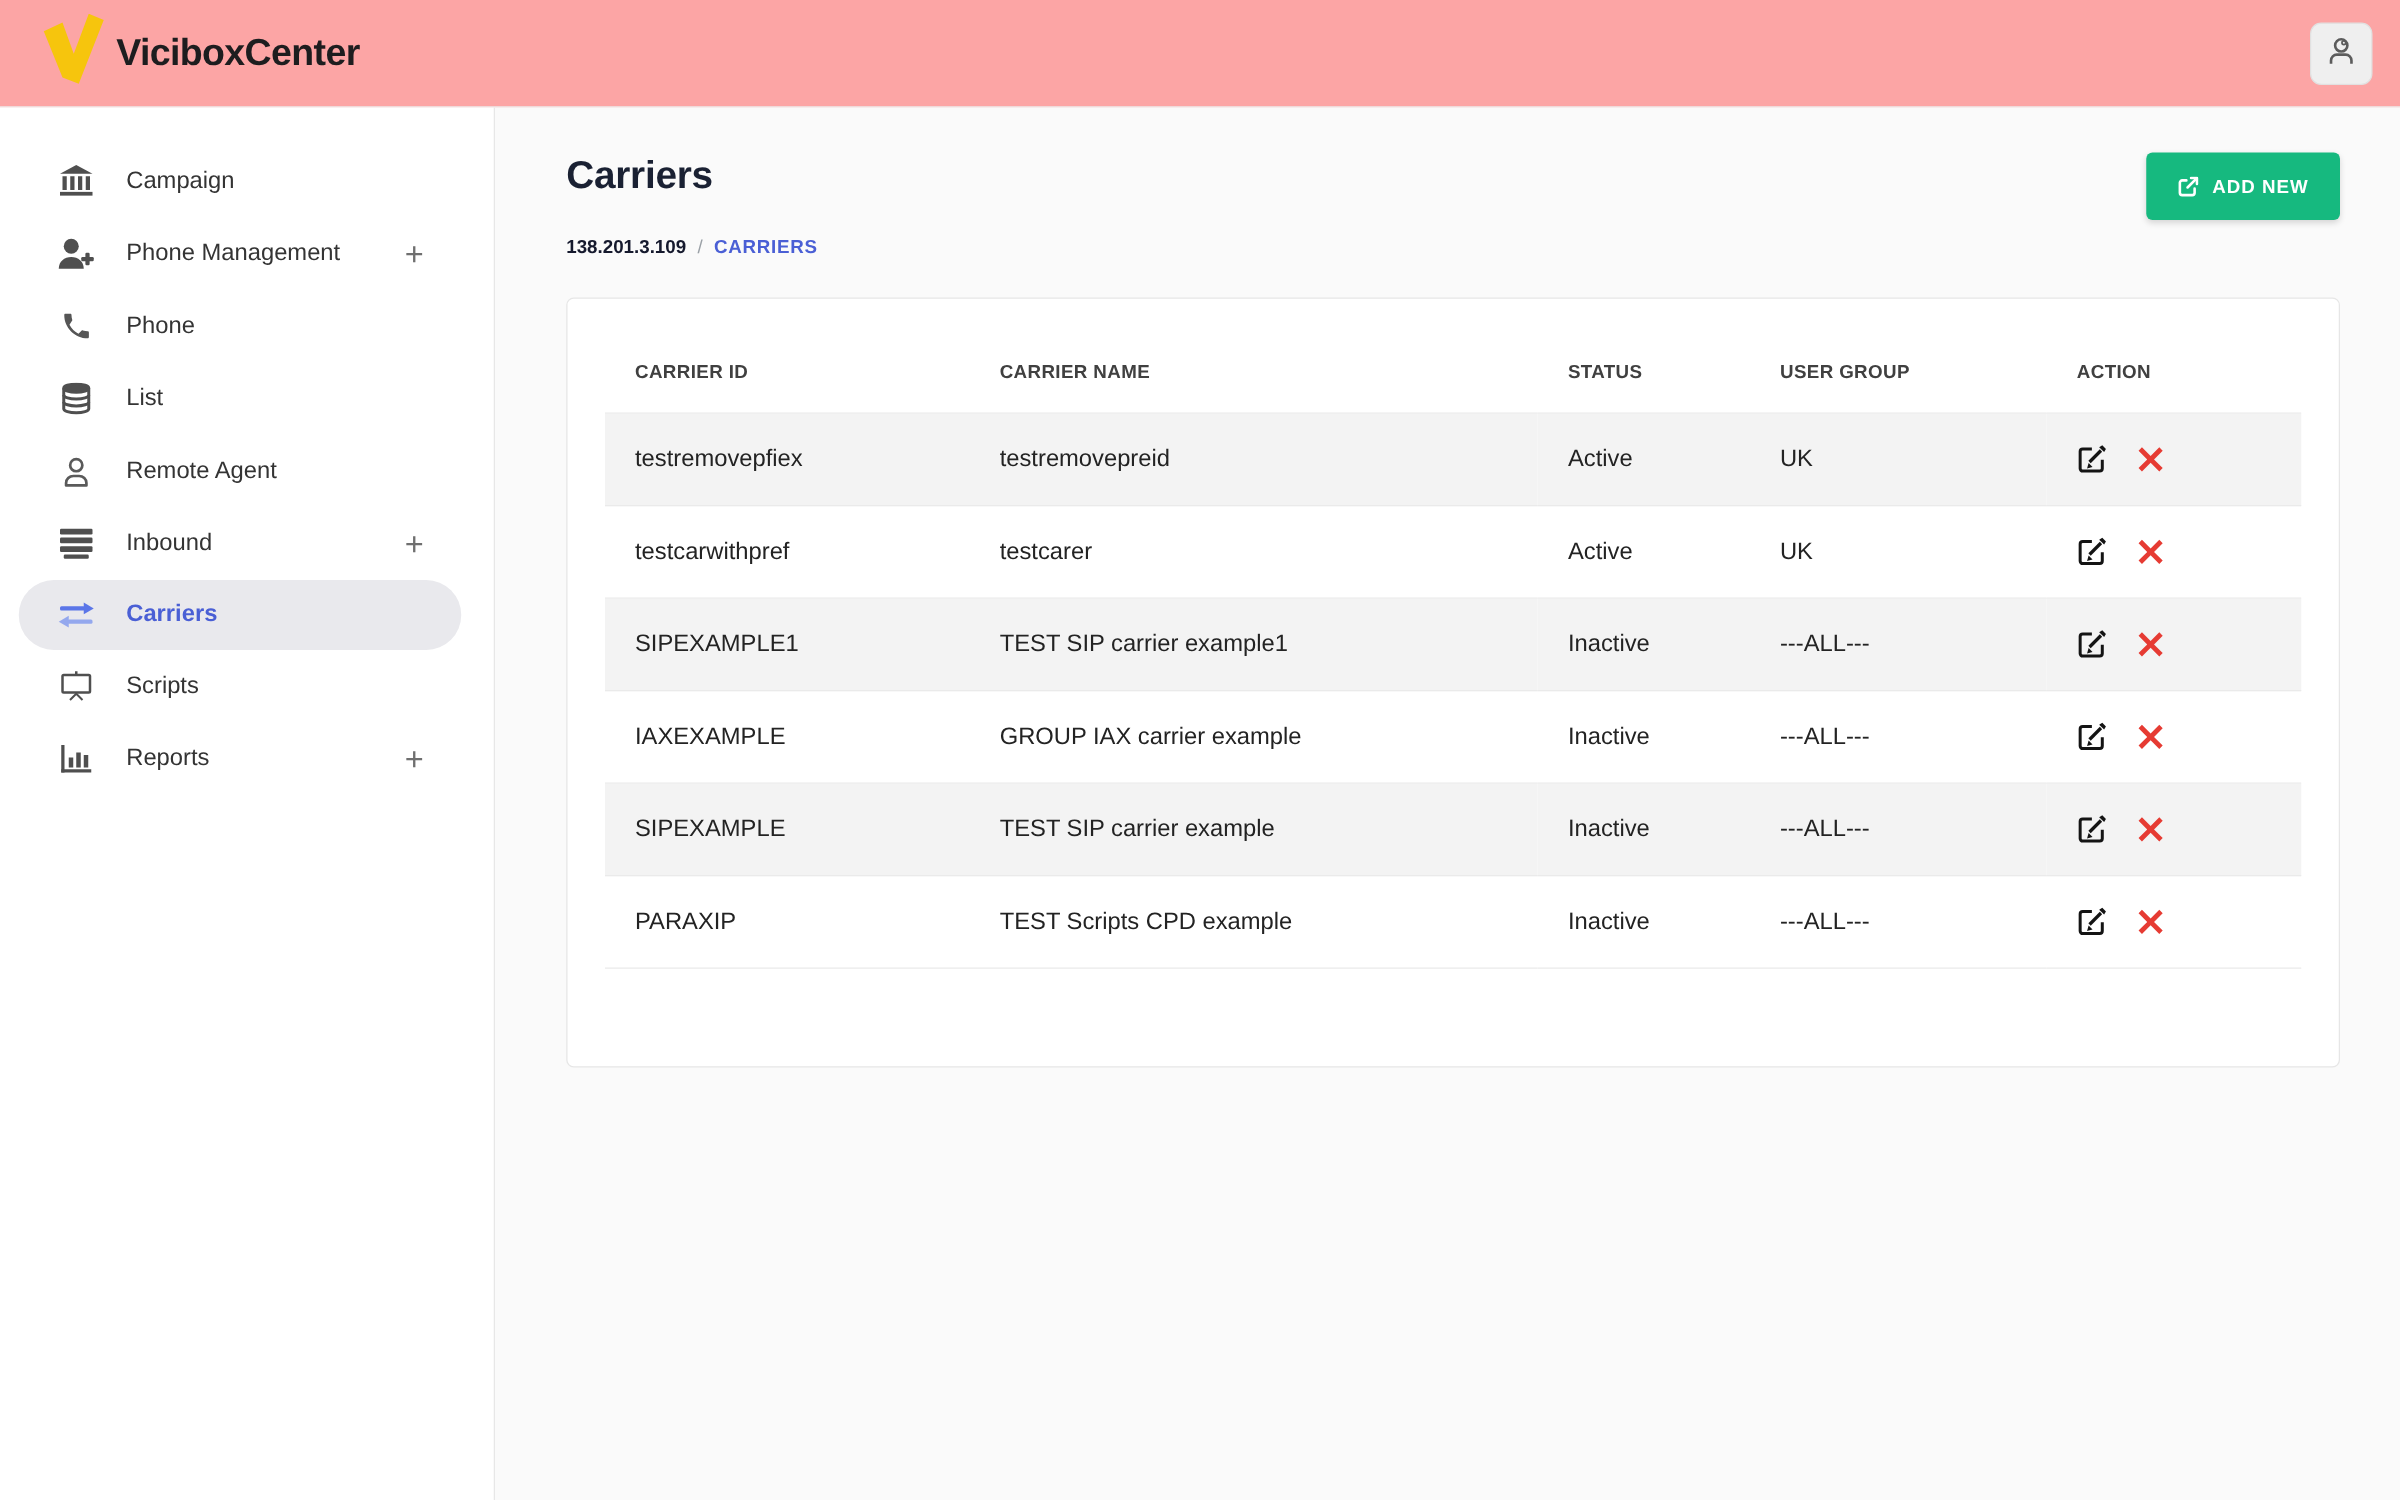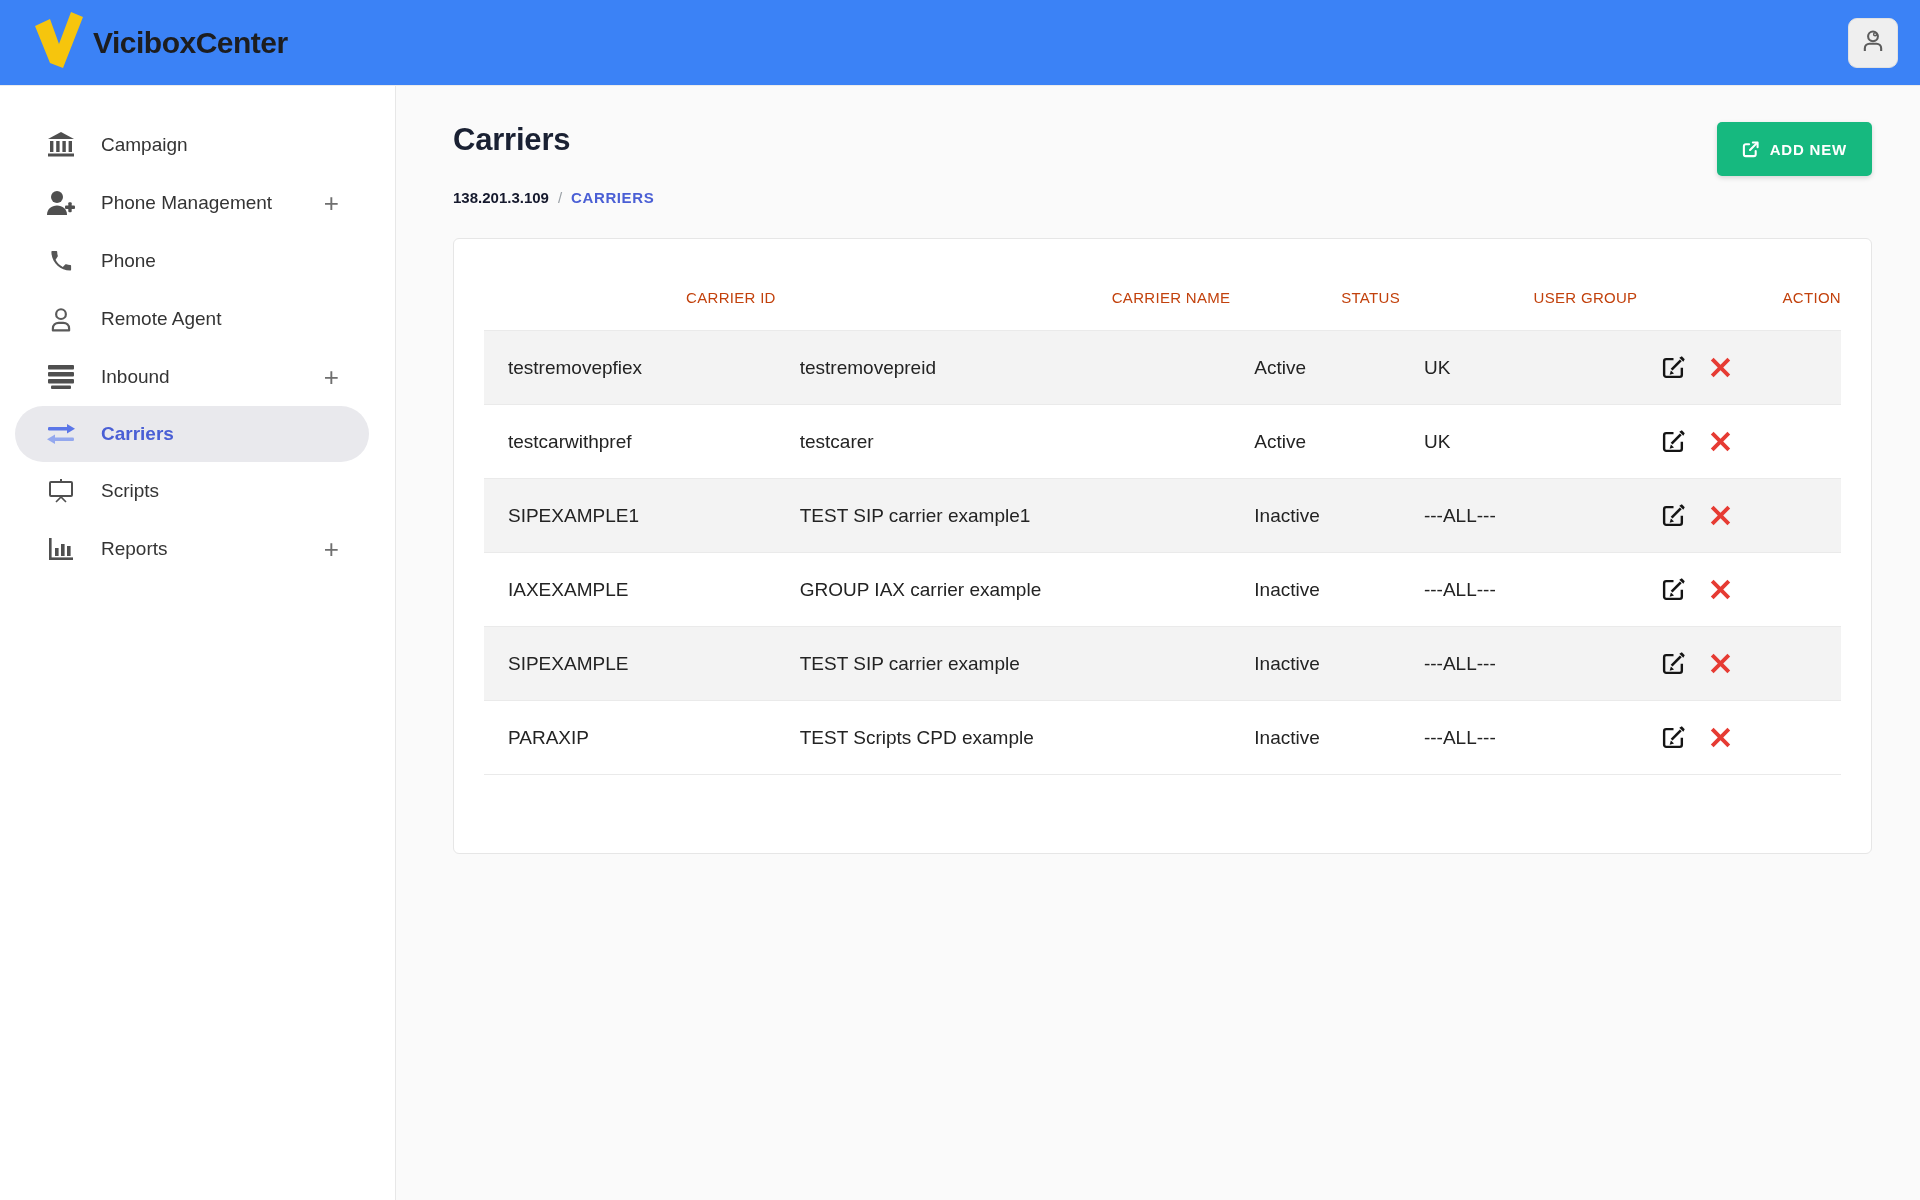--- a/index.html
+++ b/index.html
@@ -6,21 +6,21 @@
   html,body { margin:0; padding:0; }
   body {
     width:1920px; height:1200px;
     font-family:"Liberation Sans", sans-serif;
     background:#ffffff; overflow:hidden;
     color:#222;
   }
 
   
   .topbar {
-    height:86px; background:#3b82f6;
+    height:86px; background:#fca5a5;
     border-bottom:1px solid #ebebeb;
     display:flex; align-items:center; justify-content:space-between;
     padding:0 22px 0 33px;
   }
   .brand { display:flex; align-items:center; gap:8px; }
   .brand-logo { width:52px; height:58px; }
   .brand-name { font-size:30px; font-weight:bold; color:#1d1d1f; letter-spacing:-0.5px; }
   .avatar-btn {
     width:50px; height:50px; border-radius:9px;
     background:#efefef; border:1px solid #e1e1e1;
@@ -67,21 +67,21 @@
   }
 
   
   .card {
     margin-top:32px; background:#fff;
     border:1px solid #e6e6e6; border-radius:6px;
     padding:28px 30px 64px; min-height:616px;
   }
   table { width:100%; border-collapse:collapse; table-layout:fixed; }
   thead th {
-    text-align:right; font-size:15px; font-weight:normal; color:#c2410c;
+    text-align:left; font-size:15px; font-weight:bold; color:#404040;
     letter-spacing:0.3px; padding:22px 0 24px 24px;
   }
   col.c-id { width:21.5%; } col.c-name { width:33.5%; }
   col.c-status { width:12.5%; } col.c-group { width:17.5%; } col.c-action { width:15%; }
   tbody td {
     height:74px; padding:0 0 0 24px;
     font-size:19px; color:#232323;
     border-top:1px solid #eaeaea;
   }
   tbody tr:last-child td { border-bottom:1px solid #eaeaea; }
@@ -145,20 +145,31 @@
 
     <div class="nav-item">
       <span class="nav-icon">
         <svg width="24" height="24" viewBox="0 0 24 24" fill="#565656">
           <path d="M6.6 10.8c1.6 3.1 4.1 5.6 7.2 7.2l2.4-2.4c.3-.3.7-.4 1.1-.3 1.2.4 2.5.6 3.8.6.6 0 1 .4 1 1v3.7c0 .6-.4 1-1 1C10.9 21.6 2.4 13.1 2.4 2.9c0-.6.4-1 1-1h3.8c.6 0 1 .4 1 1 0 1.3.2 2.6.6 3.8.1.4 0 .8-.3 1.1l-1.9 3z"></path>
         </svg>
       </span>
       <span class="nav-label">Phone</span>
     </div>
 
+    <div class="nav-item">
+      <span class="nav-icon">
+        <svg width="26" height="26" viewBox="0 0 26 26" fill="none" stroke="#4f4f4f" stroke-width="2.4">
+          <ellipse cx="13" cy="4.5" rx="10" ry="3.2" fill="#4f4f4f"></ellipse>
+          <path d="M3 4.5v5.5c0 1.8 4.5 3.2 10 3.2s10-1.4 10-3.2V4.5"></path>
+          <path d="M3 10v5.5c0 1.8 4.5 3.2 10 3.2s10-1.4 10-3.2V10"></path>
+          <path d="M3 15.5V21c0 1.8 4.5 3.2 10 3.2s10-1.4 10-3.2v-5.5"></path>
+        </svg>
+      </span>
+      <span class="nav-label">List</span>
+    </div>
 
     <div class="nav-item">
       <span class="nav-icon">
         <svg width="26" height="26" viewBox="0 0 24 24" fill="none" stroke="#5a5a5a" stroke-width="2">
           <circle cx="12" cy="7.5" r="4.5"></circle>
           <path d="M4.5 22.5v-1.8c0-3 2.4-5.2 5.4-5.2h4.2c3 0 5.4 2.2 5.4 5.2v1.8z" stroke-linejoin="round"></path>
         </svg>
       </span>
       <span class="nav-label">Remote Agent</span>
     </div>

